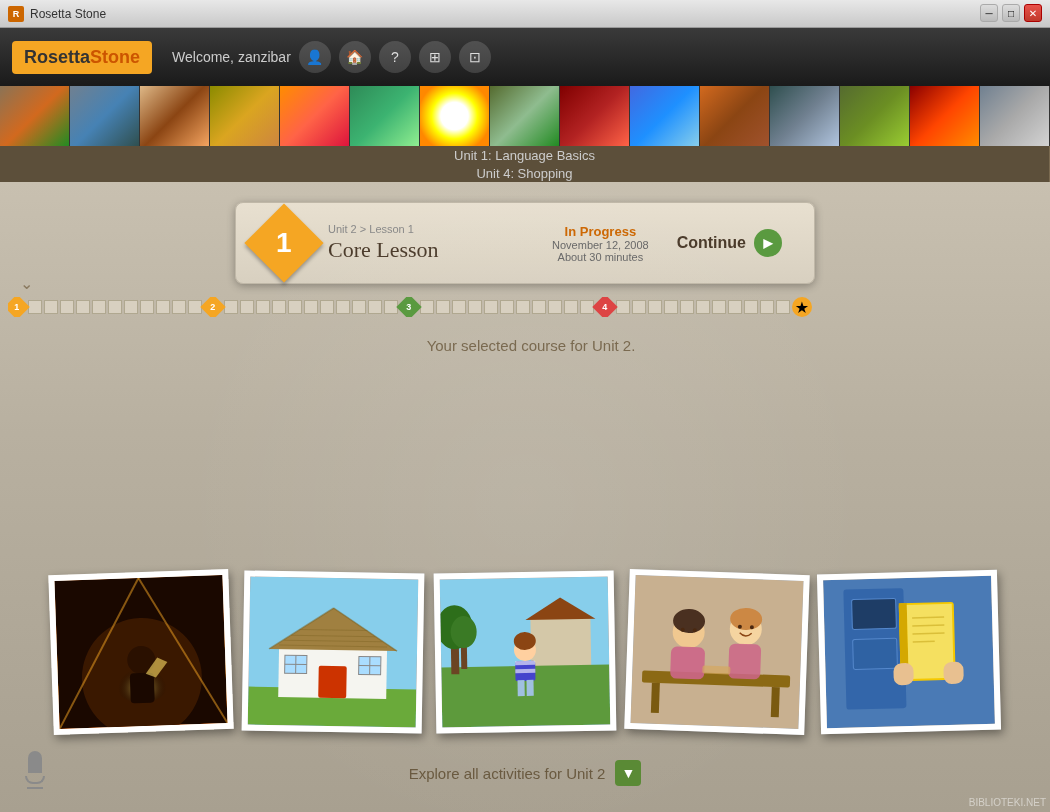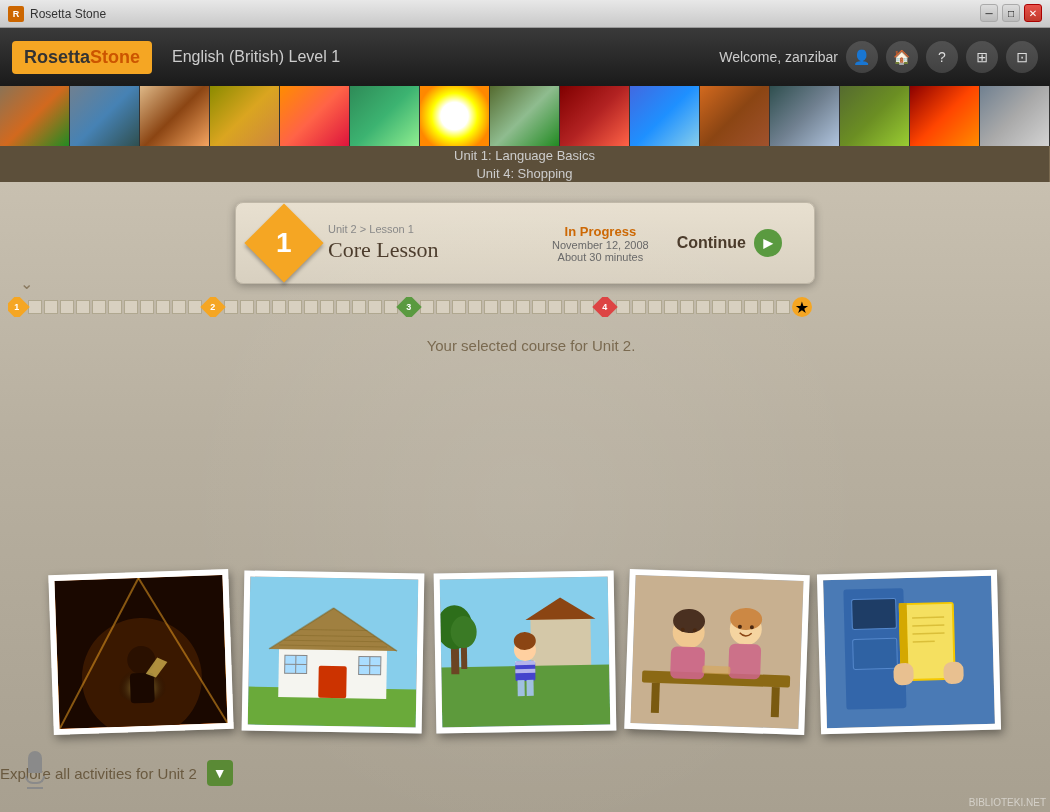--- a/index.html
+++ b/index.html
@@ -240,21 +240,21 @@
     .course-photo:nth-child(4) { transform: rotate(2deg); }
     .course-photo:nth-child(5) { transform: rotate(-1.5deg); }
 
     
     #explore-bar {
       position: absolute;
       bottom: 26px;
       left: 0; right: 0;
       display: flex;
       align-items: center;
-      justify-content: flex-start;
+      justify-content: center;
       gap: 10px;
     }
     #explore-text { color: #6a5a40; font-size: 15px; }
     #explore-btn {
       width: 26px; height: 26px;
       background: #5a8a35;
       border-radius: 4px;
       display: flex; align-items: center; justify-content: center;
       color: white; font-size: 14px; cursor: pointer; border: none;
     }
@@ -324,21 +324,20 @@
     <div class="win-btn">─</div>
     <div class="win-btn">□</div>
     <div class="win-btn close">✕</div>
   </div>
 </div>
 
 <div id="header">
   <div id="logo">
     <span>Rosetta<em>Stone</em></span>
   </div>
-  <div id="header-title">English (British) Level 1</div>
   <div id="header-right">
     <span id="welcome-text">Welcome, zanzibar</span>
     <button class="header-icon-btn">👤</button>
     <button class="header-icon-btn">🏠</button>
     <button class="header-icon-btn">?</button>
     <button class="header-icon-btn">⊞</button>
     <button class="header-icon-btn">⊡</button>
   </div>
 </div>
 

